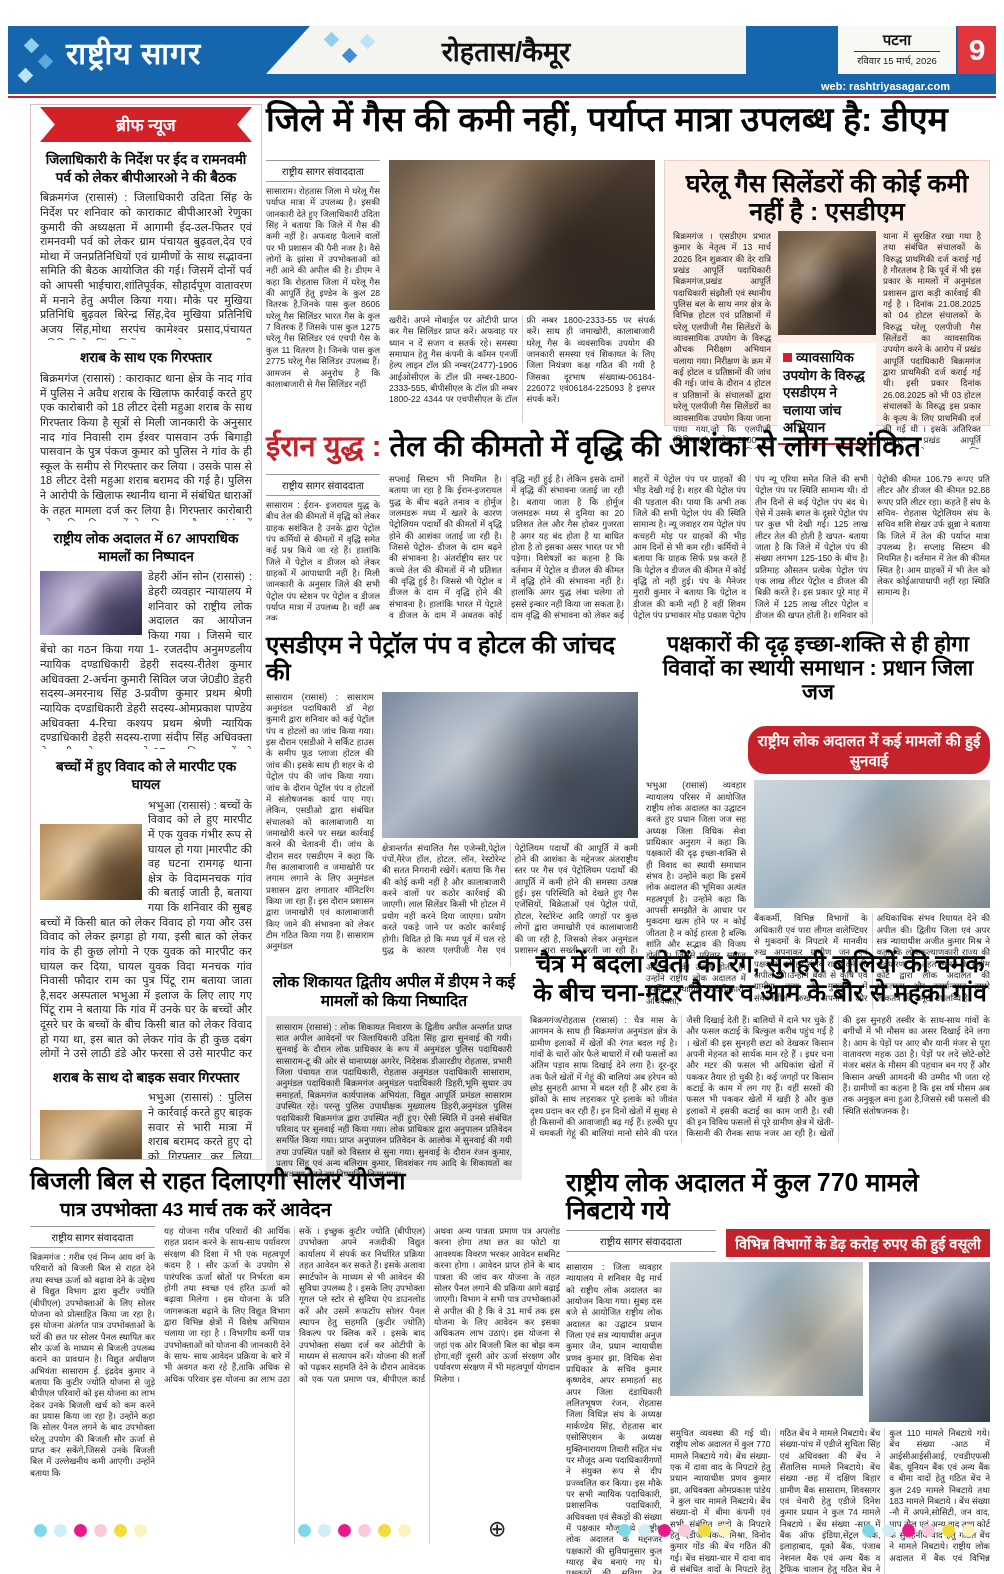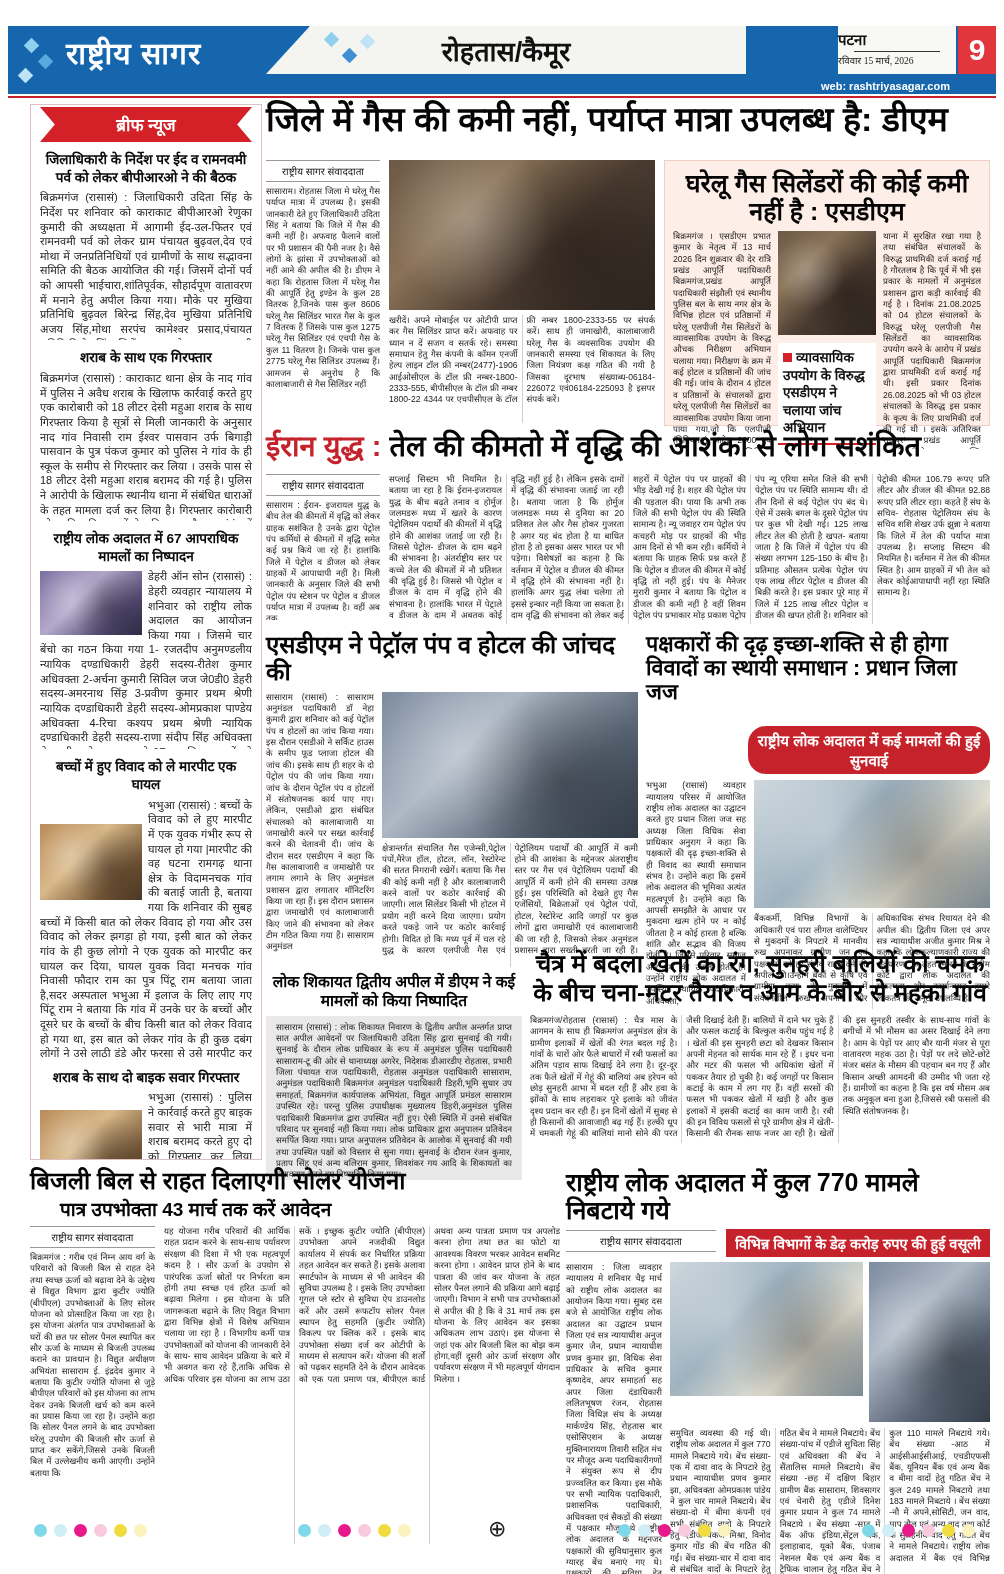--- a/index.html
+++ b/index.html
@@ -5,21 +5,21 @@
   html,body{margin:0;padding:0;background:#fff;}
   .page{position:relative;width:1004px;height:1574px;background:#fff;overflow:hidden;
         font-family:"Liberation Sans","DejaVu Sans",sans-serif;color:#1a1a1a;}
   .abs{position:absolute;}
   
   .header{position:absolute;left:8px;top:26px;width:988px;height:68px;background:#1566ad;}
   .masthead{position:absolute;left:58px;top:6px;color:#fff;font-size:30px;font-weight:bold;letter-spacing:1px;}
   .center-band{position:absolute;left:258px;top:0;width:480px;height:48px;background:#f4f4f1;
                clip-path:polygon(44px 0,100% 0,100% 100%,0 100%);display:flex;align-items:center;justify-content:center;}
   .section-title{font-size:27px;font-weight:bold;color:#111;}
-  .edition-box{position:absolute;right:40px;top:0;width:118px;height:48px;background:#f8f8f5;text-align:left;padding-top:3px;box-sizing:border-box;font-family:Liberation Serif, serif;}
+  .edition-box{position:absolute;right:40px;top:0;width:118px;height:48px;background:#f8f8f5;text-align:center;padding-top:3px;box-sizing:border-box;}
   .edition-name{font-size:15px;font-weight:bold;color:#111;}
   .edition-rule{width:86px;height:1px;background:#333;margin:2px auto;}
   .edition-date{font-size:9.5px;color:#222;}
   .page-num{position:absolute;right:0;top:0;width:38px;height:48px;background:#e0363c;color:#fff;
             display:flex;align-items:center;justify-content:center;font-size:30px;font-weight:bold;}
   .web-line{position:absolute;right:46px;bottom:2px;color:#fff;font-size:11px;font-weight:bold;}
   .header-rule{position:absolute;left:8px;top:96px;width:988px;height:2px;background:#c6222b;}
   .diamond{position:absolute;width:11px;height:11px;transform:rotate(45deg);}
   
   .txt{font-size:8.6px;line-height:1.32;text-align:justify;color:#222;overflow:hidden;}
@@ -160,21 +160,21 @@
     <div style="display:flex;gap:8px;margin-top:6px;">
       <div class="txt" style="width:108px;flex:none;height:276px;">सासाराम (रासासं) : सासाराम अनुमंडल पदाधिकारी डॉ नेहा कुमारी द्वारा शनिवार को कई पेट्रॉल पंप व होटलों का जांच किया गया। इस दौरान एसडीओ ने सर्किट हाउस के समीप फूड प्लाजा होटल की जांच की। इसके साथ ही शहर के दो पेट्रोल पंप की जांच किया गया। जांच के दौरान पेट्रॉल पंप व होटलों में संतोषजनक कार्य पाए गए। लेकिन, एसडीओ द्वारा संबंधित संचालको को कालाबाजारी या जमाखोरी करने पर सख्त कार्रवाई करने की चेतावनी दी। जांच के दौरान सदर एसडीएम ने कहा कि गैस कालाबाजारी व जमाखोरी पर लगाम लगाने के लिए अनुमंडल प्रशासन द्वारा लगातार मॉनिटरिंग किया जा रहा हैं। इस दौरान प्रशासन द्वारा जमाखोरी एवं कालाबाजारी किए जाने की संभावना को लेकर टीम गठित किया गया हैं। सासाराम अनुमंडल</div>
       <div style="flex:1;">
         <div class="photo cool" style="width:100%;height:146px;"></div>
         <div class="txt colrule" style="margin-top:5px;height:124px;column-count:2;">क्षेत्रान्तर्गत संचालित गैस एजेन्सी,पेट्रोल पंपों,मैरेज हॉल, होटल, लॉन, रेस्टोरेन्ट की सतत निगरानी रखेगें। बताया कि गैस की कोई कमी नहीं है और कालाबाजारी करने वालों पर कठोर कार्रवाई की जाएगी। लाल सिलेंडर किसी भी होटल में प्रयोग नहीं करने दिया जाएगा। प्रयोग करते पकड़े जाने पर कठोर कार्रवाई होगी। विदित हो कि मध्य पूर्व में चल रहे युद्ध के कारण एलपीजी गैस एवं पेट्रोलियम पदार्थों की आपूर्ति में कमी होने की आशंका के मद्देनजर अंतराष्ट्रीय स्तर पर गैस एवं पेट्रोलियम पदार्थों की आपूर्ति में कमी होने की समस्या उत्पन्न हुई। इस परिस्थिति को देखते हुए गैस एजेंसियों, बिक्रेताओं एवं पेट्रोल पंपों, होटल, रेस्टोरेन्ट आदि जगहों पर कुछ लोगों द्वारा जमाखोरी एवं कालाबाजारी की जा रही है, जिसको लेकर अनुमंडल प्रशासन द्वारा सख्ती बरती जा रही हैं। छापेमारी दल में डीएसपी दिलीप कुमार, नगर थानाध्यक्ष राजीव रंजन राय उपस्थित रहे।</div>
       </div>
     </div>
   </div>
 
   <div class="abs" style="left:646px;top:632px;width:344px;height:318px;">
-    <div class="hl" style="font-size:21.5px;text-align:left;">पक्षकारों की दृढ़ इच्छा-शक्ति से ही होगा विवादों का स्थायी समाधान : प्रधान जिला जज</div>
+    <div class="hl" style="font-size:21.5px;text-align:center;">पक्षकारों की दृढ़ इच्छा-शक्ति से ही होगा विवादों का स्थायी समाधान : प्रधान जिला जज</div>
     <div class="red-banner" style="margin:22px 0 6px 102px;border-radius:18px;">राष्ट्रीय लोक अदालत में  कई मामलों की हुई सुनवाई</div>
     <div style="display:flex;gap:8px;">
       <div class="txt" style="width:100px;flex:none;height:228px;">भभुआ (रासासं) व्यवहार न्यायालय परिसर में आयोजित राष्ट्रीय लोक अदालत का उद्घाटन करते हुए प्रधान जिला जज सह अध्यक्ष जिला विधिक सेवा प्राधिकार अनुराग ने कहा कि पक्षकारों की दृढ़ इच्छा-शक्ति से ही विवाद का स्थायी समाधान संभव है। उन्होंने कहा कि इसमें लोक अदालत की भूमिका अत्यंत महत्वपूर्ण है। उन्होंने कहा कि आपसी समझौते के आधार पर मुकदमा खत्म होने पर न कोई जीतता है न कोई हारता है बल्कि शांति और सद्भाव की विजय होती है। जिससे परिवार, समाज और देश की उन्नति होती है। उन्होंने राष्ट्रीय लोक अदालत में उपस्थित न्यायिक पदाधिकारी, अधिवक्ता,</div>
       <div style="flex:1;">
         <div class="photo bright" style="width:100%;height:128px;"></div>
         <div class="txt colrule" style="margin-top:5px;height:96px;column-count:2;">बैंककर्मी, विभिन्न विभागों के अधिकारी एवं पारा लीगल वालेण्टियर से मुकदमों के निपटारे में मानवीय रुख अपनाकर ग्रामीण जन एवं पक्षकारों को हर संभव राहत देने की अपील की।उन्होंने बैंकों से कृषि एवं ग्रामीण ऋण के मुकदमों में संवेदनशील रुख अपनाने और अधिकाधिक संभव रियायत देने की अपील की। द्वितीय जिला एवं अपर सत्र न्यायाधीश अजीत कुमार मिश्र ने कहा कि लोककल्याणकारी राज्य की अवधारणा के तहत भारत के सुप्रीम कोर्ट द्वारा लोक अदालत की संकल्पना और कार्यान्वयन हमारे लोकतंत्र की अनूठी उपलब्धि है।</div>
       </div>
     </div>
   </div>
 

